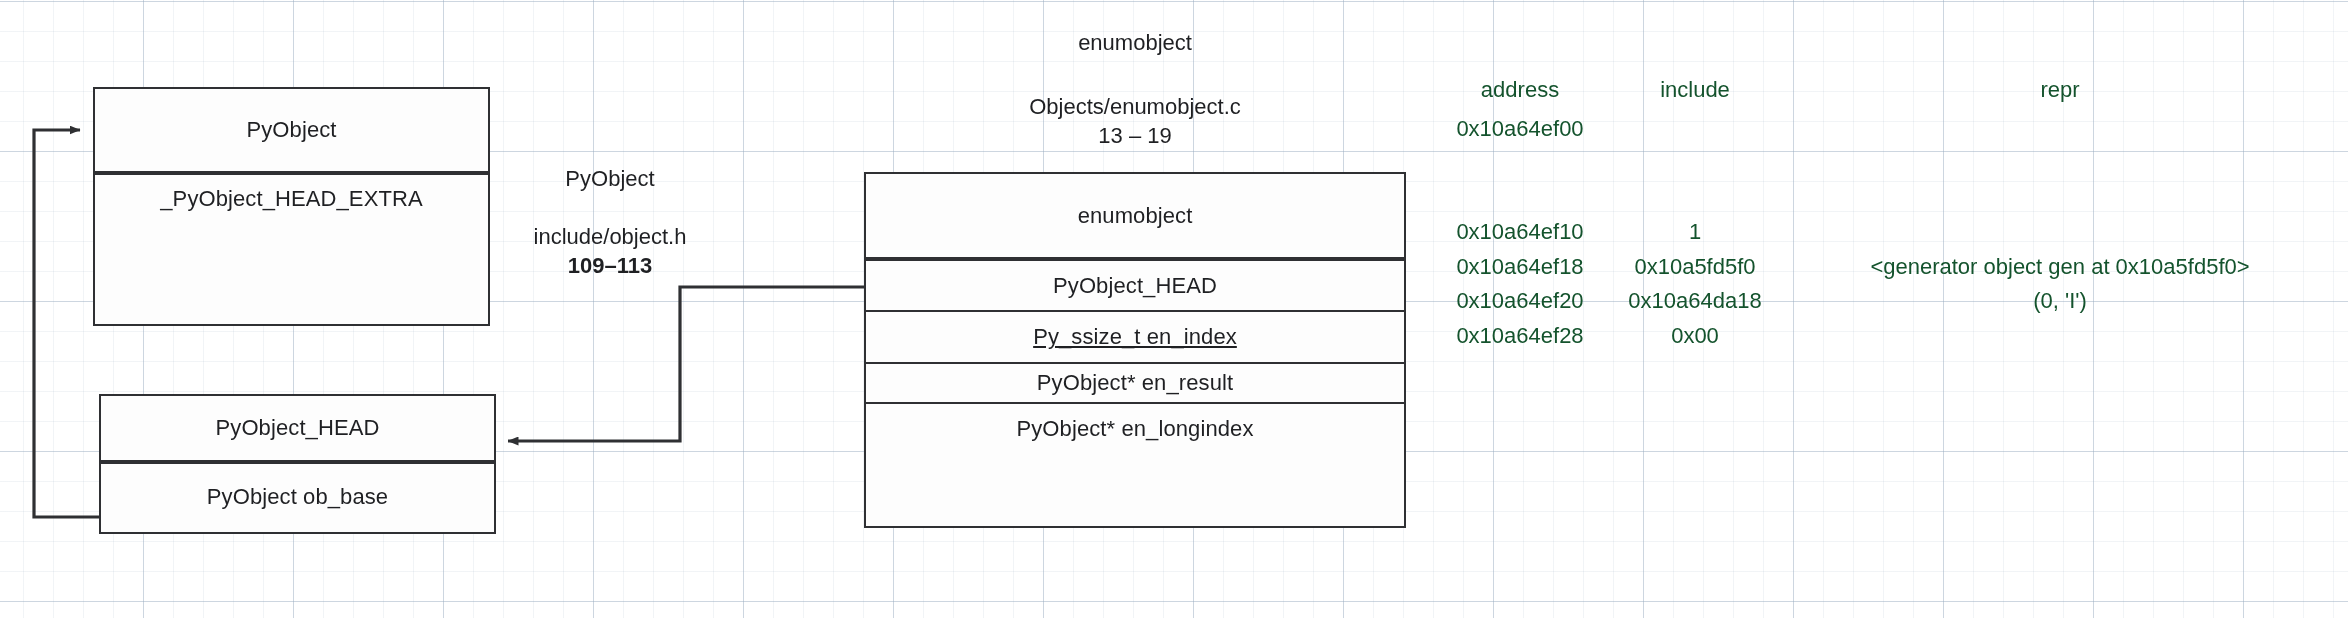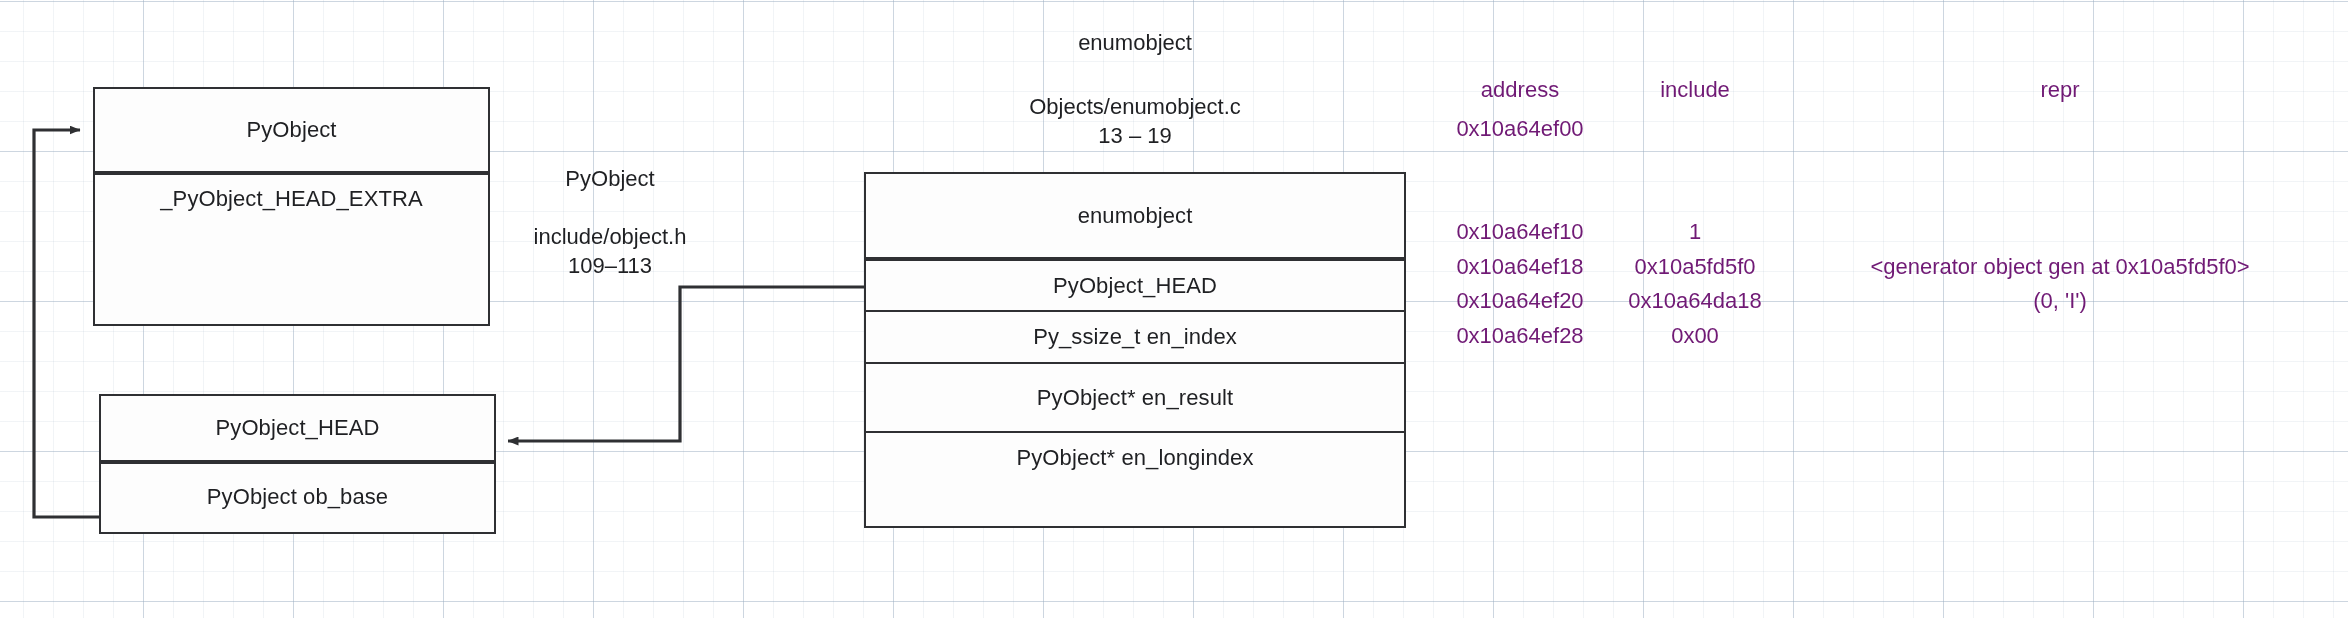--- a/index.html
+++ b/index.html
@@ -47,21 +47,21 @@
     text-align:center;
     white-space:nowrap;
     z-index:4;
   }
   .cap-title{font-size:22px;}
   .cap-path{font-size:22px;line-height:29px;}
 
   
   .red{
     position:absolute;
-    color:#701a75;
+    color:#14532d;
     font-size:22px;
     white-space:nowrap;
     text-align:center;
     z-index:5;
   }
   
   #wires{position:absolute;left:0;top:0;width:2348px;height:618px;z-index:2;}
 </style>
 </head>
 <body>
@@ -89,31 +89,31 @@
   <div class="struct-row" style="height:49px;text-align:center;">_PyObject_HEAD_EXTRA</div>
 </div>
 
 <div class="struct-box" style="left:99px;top:394px;width:397px;height:140px;">
   <div class="struct-row struct-head" style="height:66px;">PyObject_HEAD</div>
   <div class="struct-row" style="height:68px;">PyObject ob_base</div>
 </div>
 
 <div class="caption cap-title" style="left:510px;top:166px;width:200px;">PyObject</div>
 <div class="caption cap-path" style="left:510px;top:222px;width:200px;">include/object.h</div>
-<div class="caption cap-path" style="left:510px;top:251px;width:200px;">109–113</div>
+<div class="caption cap-path" style="left:510px;top:251px;width:200px;font-weight:bold;">109–113</div>
 
 <div class="caption cap-title" style="left:985px;top:30px;width:300px;">enumobject</div>
 <div class="caption cap-path" style="left:985px;top:92px;width:300px;text-align:center;">Objects/enumobject.c</div>
 <div class="caption cap-path" style="left:985px;top:121px;width:300px;">13 – 19</div>
 
 <div class="struct-box" style="left:864px;top:172px;width:542px;height:356px;">
   <div class="struct-row struct-head" style="height:85px;">enumobject</div>
   <div class="struct-row" style="height:51px;">PyObject_HEAD</div>
-  <div class="struct-row" style="height:52px;">Py_ssize_t en_index</div>
-  <div class="struct-row" style="height:69px;">PyObject* en_result</div>
+  <div class="struct-row" style="height:52px;text-decoration:underline;">Py_ssize_t en_index</div>
+  <div class="struct-row" style="height:40px;">PyObject* en_result</div>
   <div class="struct-row" style="height:52px;">PyObject* en_longindex</div>
 </div>
 
 <div class="red" style="left:1425px;top:77px;width:190px;">address</div>
 <div class="red" style="left:1600px;top:77px;width:190px;">include</div>
 <div class="red" style="left:1895px;top:77px;width:330px;">repr</div>
 
 <div class="red" style="left:1425px;top:116px;width:190px;">0x10a64ef00</div>
 
 <div class="red" style="left:1425px;top:219px;width:190px;">0x10a64ef10</div>

